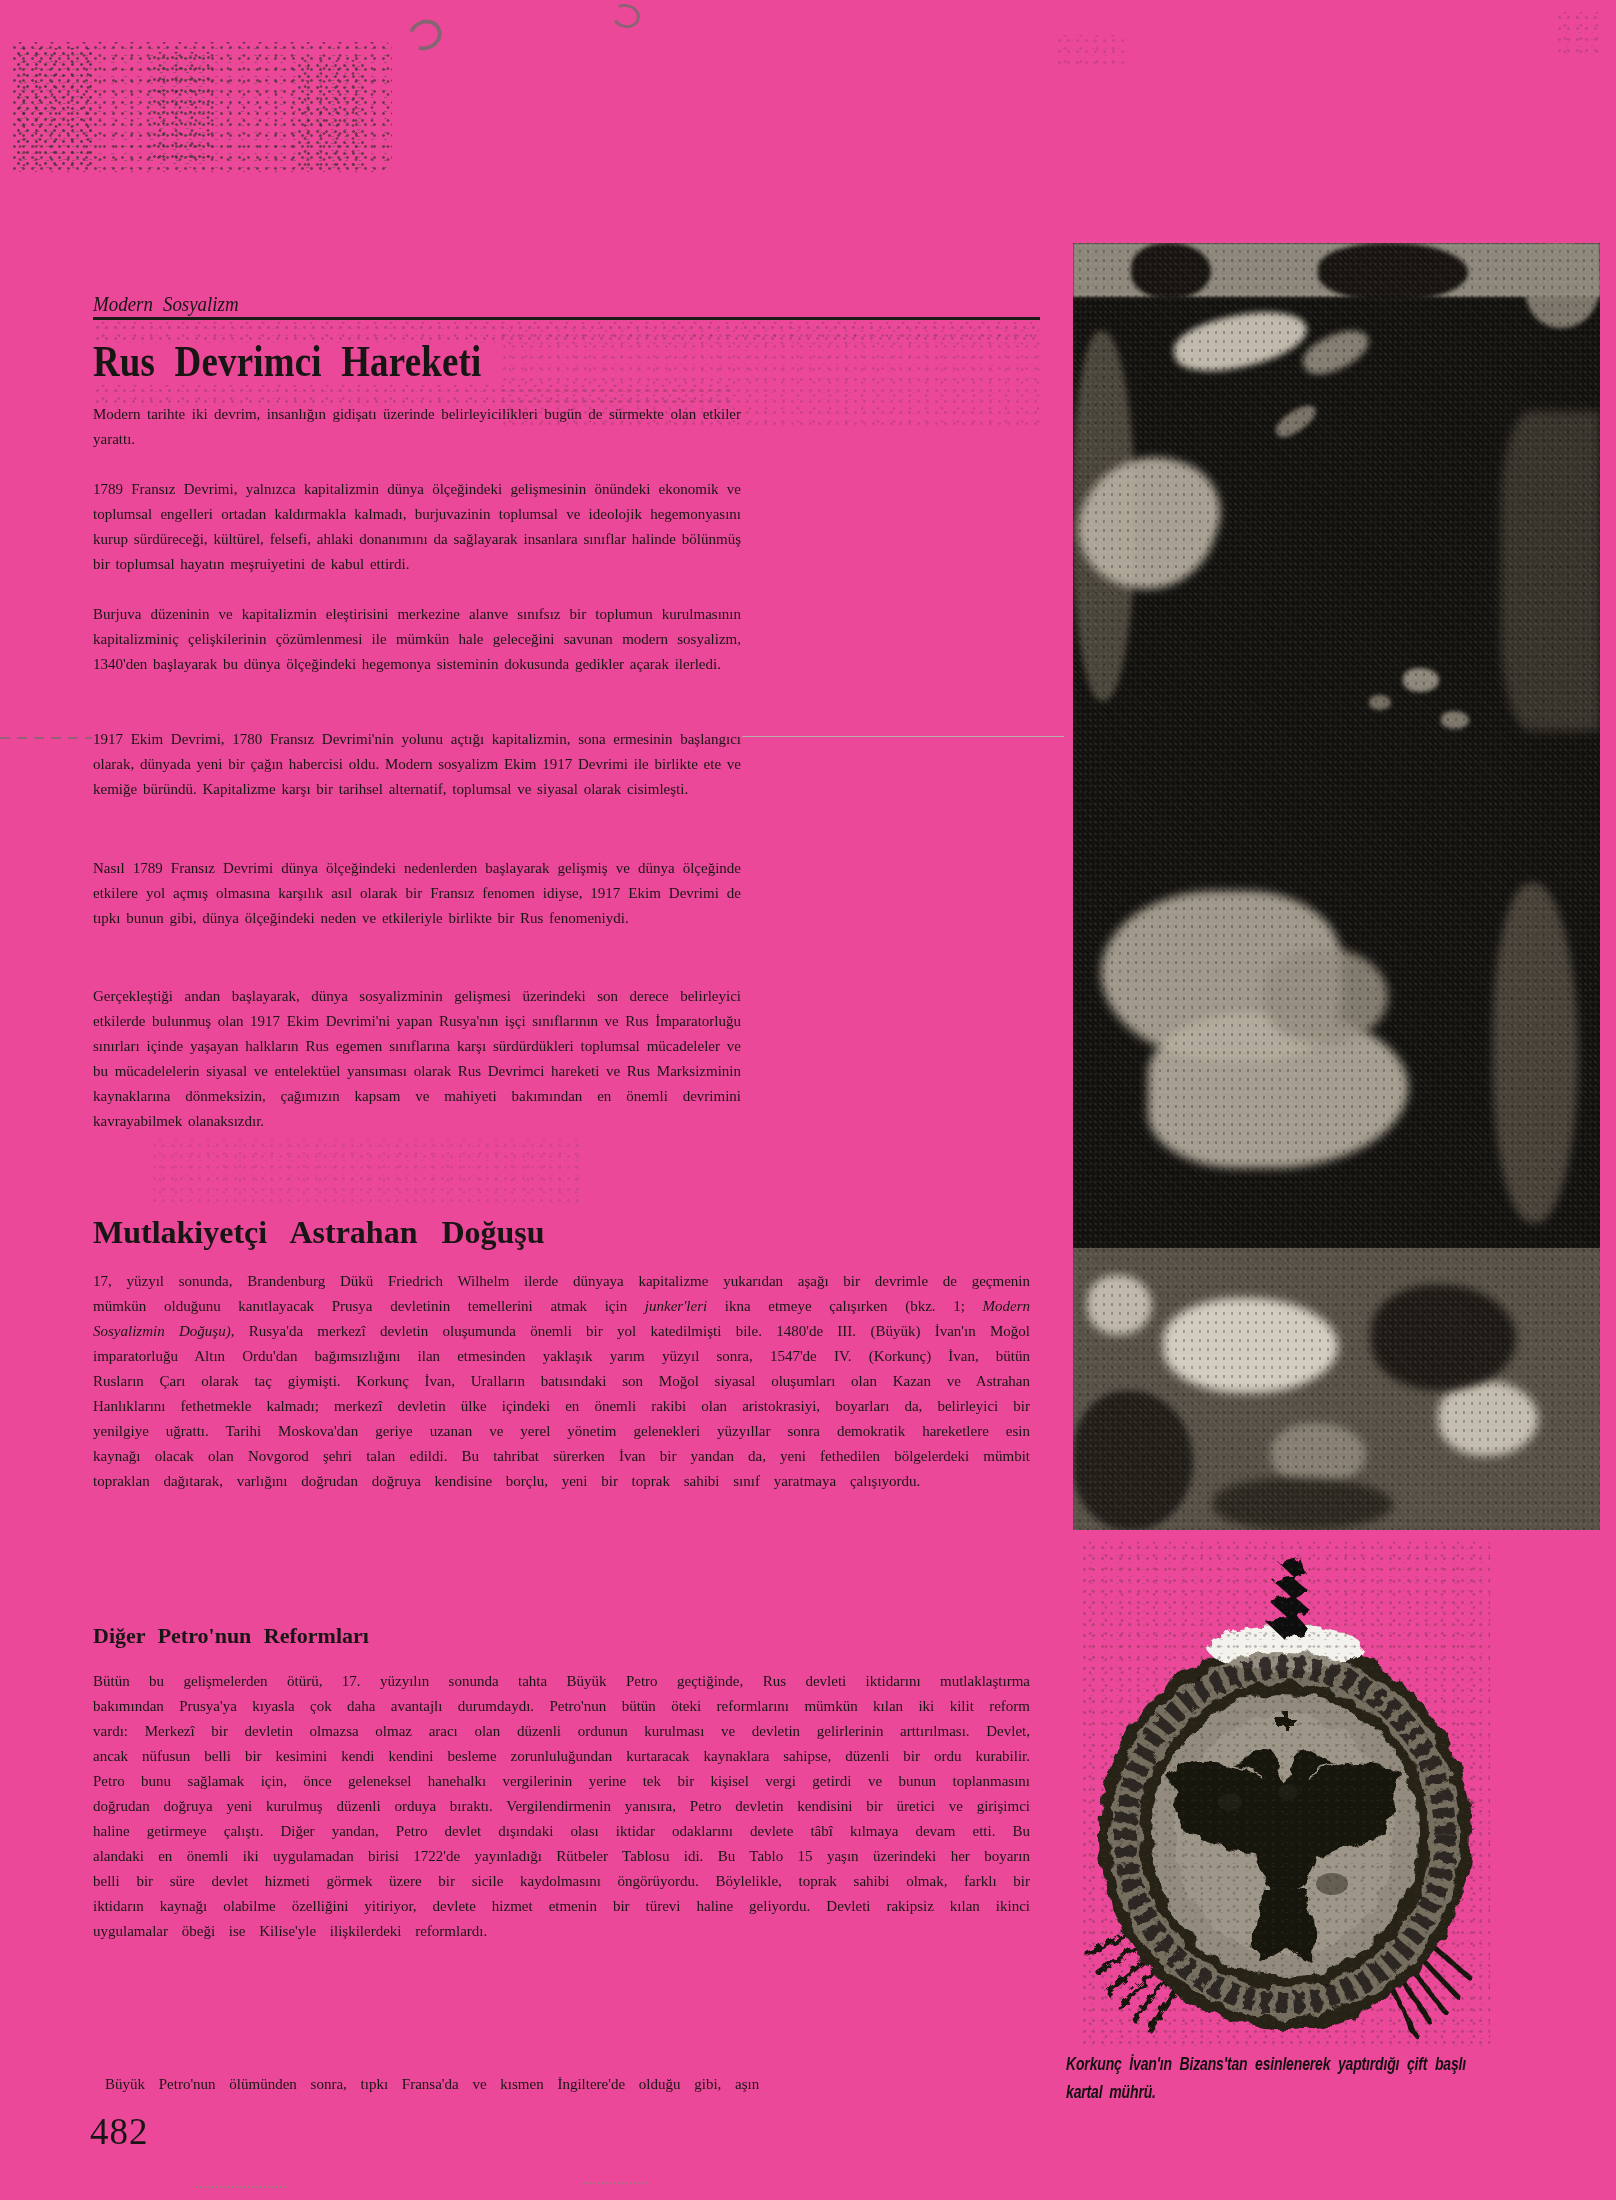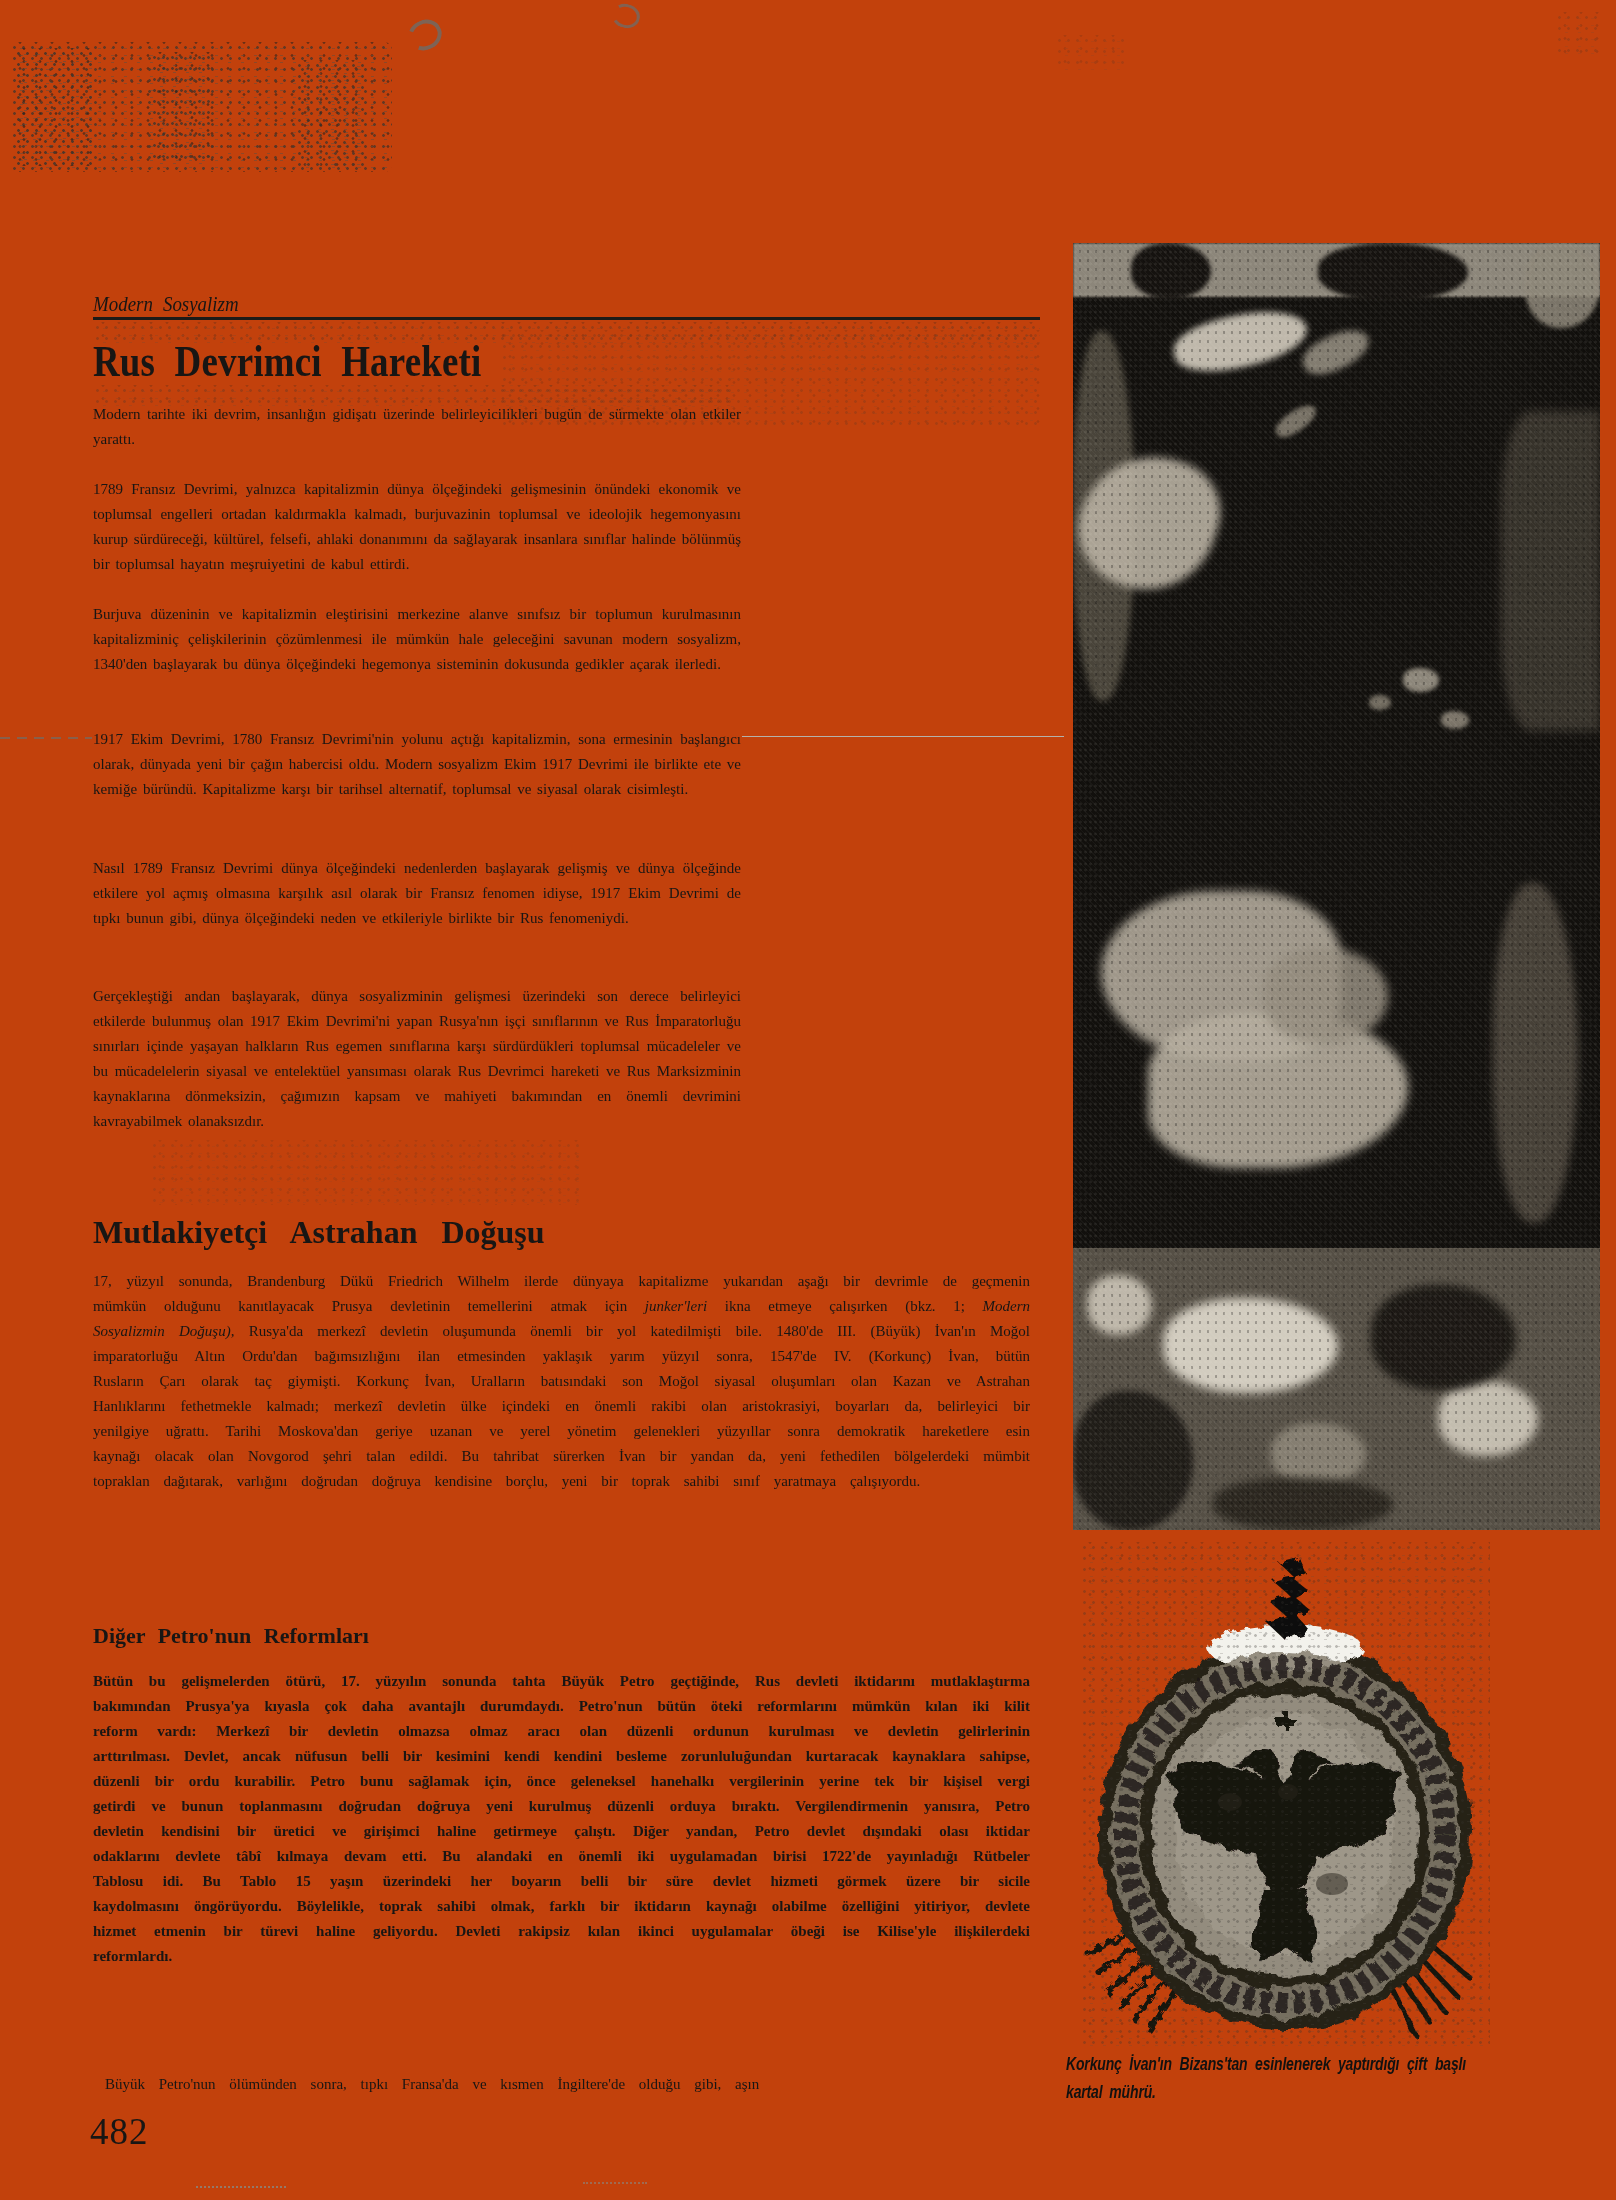--- a/index.html
+++ b/index.html
@@ -1,16 +1,16 @@
 <!DOCTYPE html>
 <html><head>
 <meta charset="utf-8">
 <style>
   html,body{margin:0;padding:0;background:#d8d6d0;}
-  .page{position:relative;width:1616px;height:2200px;background:#c2410c;overflow:hidden;
+  .page{position:relative;width:1616px;height:2200px;background:#ec4899;overflow:hidden;
         font-family:"Liberation Serif",serif;color:#181614;}
   .abs{position:absolute;}
   
   .kicker{font-style:italic;font-size:21px;white-space:nowrap;word-spacing:6px;
           transform:scaleX(.9);transform-origin:0 50%;}
   .rule{height:3px;background:#1d1b18;}
   .title{font-weight:bold;font-size:44px;line-height:1;white-space:nowrap;word-spacing:12px;
          letter-spacing:.2px;transform:scaleX(.84);transform-origin:0 50%;}
   .body-text{font-size:15px;line-height:25px;text-align:justify;text-justify:inter-word;}
   .upper{width:648px;word-spacing:2px;}
@@ -93,21 +93,21 @@
   <div class="abs speck" style="left:150px;top:1140px;width:430px;height:65px;opacity:.17;"></div>
 
   <div class="abs sec-heading" style="left:93px;top:1216px;">Mutlakiyetçi Astrahan Doğuşu</div>
 
   <div class="abs body-text lower" style="left:93px;top:1269px;">
     <p><span>17, yüzyıl sonunda, Brandenburg Dükü Friedrich Wilhelm ilerde dünyaya kapitalizme yukarıdan aşağı bir devrimle de geçmenin mümkün olduğunu kanıtlayacak Prusya devletinin temellerini atmak için </span><i>junker'leri</i><span> ikna etmeye çalışırken (bkz. 1; </span><i>Modern Sosyalizmin Doğuşu),</i><span> Rusya'da merkezî devletin oluşumunda önemli bir yol katedilmişti bile. 1480'de III. (Büyük) İvan'ın Moğol imparatorluğu Altın Ordu'dan bağımsızlığını ilan etmesinden yaklaşık yarım yüzyıl sonra, 1547'de IV. (Korkunç) İvan, bütün Rusların Çarı olarak taç giymişti. Korkunç İvan, Uralların batısındaki son Moğol siyasal oluşumları olan Kazan ve Astrahan Hanlıklarını fethetmekle kalmadı; merkezî devletin ülke içindeki en önemli rakibi olan aristokrasiyi, boyarları da, belirleyici bir yenilgiye uğrattı. Tarihi Moskova'dan geriye uzanan ve yerel yönetim gelenekleri yüzyıllar sonra demokratik hareketlere esin kaynağı olacak olan Novgorod şehri talan edildi. Bu tahribat sürerken İvan bir yandan da, yeni fethedilen bölgelerdeki mümbit topraklan dağıtarak, varlığını doğrudan doğruya kendisine borçlu, yeni bir toprak sahibi sınıf yaratmaya çalışıyordu.</span></p>
   </div>
 
   <div class="abs sub-heading" style="left:93px;top:1625px;">Diğer Petro'nun Reformları</div>
 
-  <div class="abs body-text lower" style="left:93px;top:1669px;font-weight:bold;">
+  <div class="abs body-text lower" style="left:93px;top:1669px;">
       <p>Bütün bu gelişmelerden ötürü, 17. yüzyılın sonunda tahta Büyük Petro geçtiğinde, Rus devleti iktidarını mutlaklaştırma bakımından Prusya'ya kıyasla çok daha avantajlı durumdaydı. Petro'nun bütün öteki reformlarını mümkün kılan iki kilit reform vardı: Merkezî bir devletin olmazsa olmaz aracı olan düzenli ordunun kurulması ve devletin gelirlerinin arttırılması. Devlet, ancak nüfusun belli bir kesimini kendi kendini besleme zorunluluğundan kurtaracak kaynaklara sahipse, düzenli bir ordu kurabilir. Petro bunu sağlamak için, önce geleneksel hanehalkı vergilerinin yerine tek bir kişisel vergi getirdi ve bunun toplanmasını doğrudan doğruya yeni kurulmuş düzenli orduya bıraktı. Vergilendirmenin yanısıra, Petro devletin kendisini bir üretici ve girişimci haline getirmeye çalıştı. Diğer yandan, Petro devlet dışındaki olası iktidar odaklarını devlete tâbî kılmaya devam etti. Bu alandaki en önemli iki uygulamadan birisi 1722'de yayınladığı Rütbeler Tablosu idi. Bu Tablo 15 yaşın üzerindeki her boyarın belli bir süre devlet hizmeti görmek üzere bir sicile kaydolmasını öngörüyordu. Böylelikle, toprak sahibi olmak, farklı bir iktidarın kaynağı olabilme özelliğini yitiriyor, devlete hizmet etmenin bir türevi haline geliyordu. Devleti rakipsiz kılan ikinci uygulamalar öbeği ise Kilise'yle ilişkilerdeki reformlardı.</p>
     </div>
 
   <div class="abs body-text lower indent1" style="left:93px;top:2072px;">
       <p>Büyük Petro'nun ölümünden sonra, tıpkı Fransa'da ve kısmen İngiltere'de olduğu gibi, aşın</p>
     </div>
 
   <div class="abs pagenum" style="left:90px;top:2110px;">482</div>
 
   <div class="abs dotline" style="left:196px;top:2186px;width:90px;opacity:.8;"></div>

